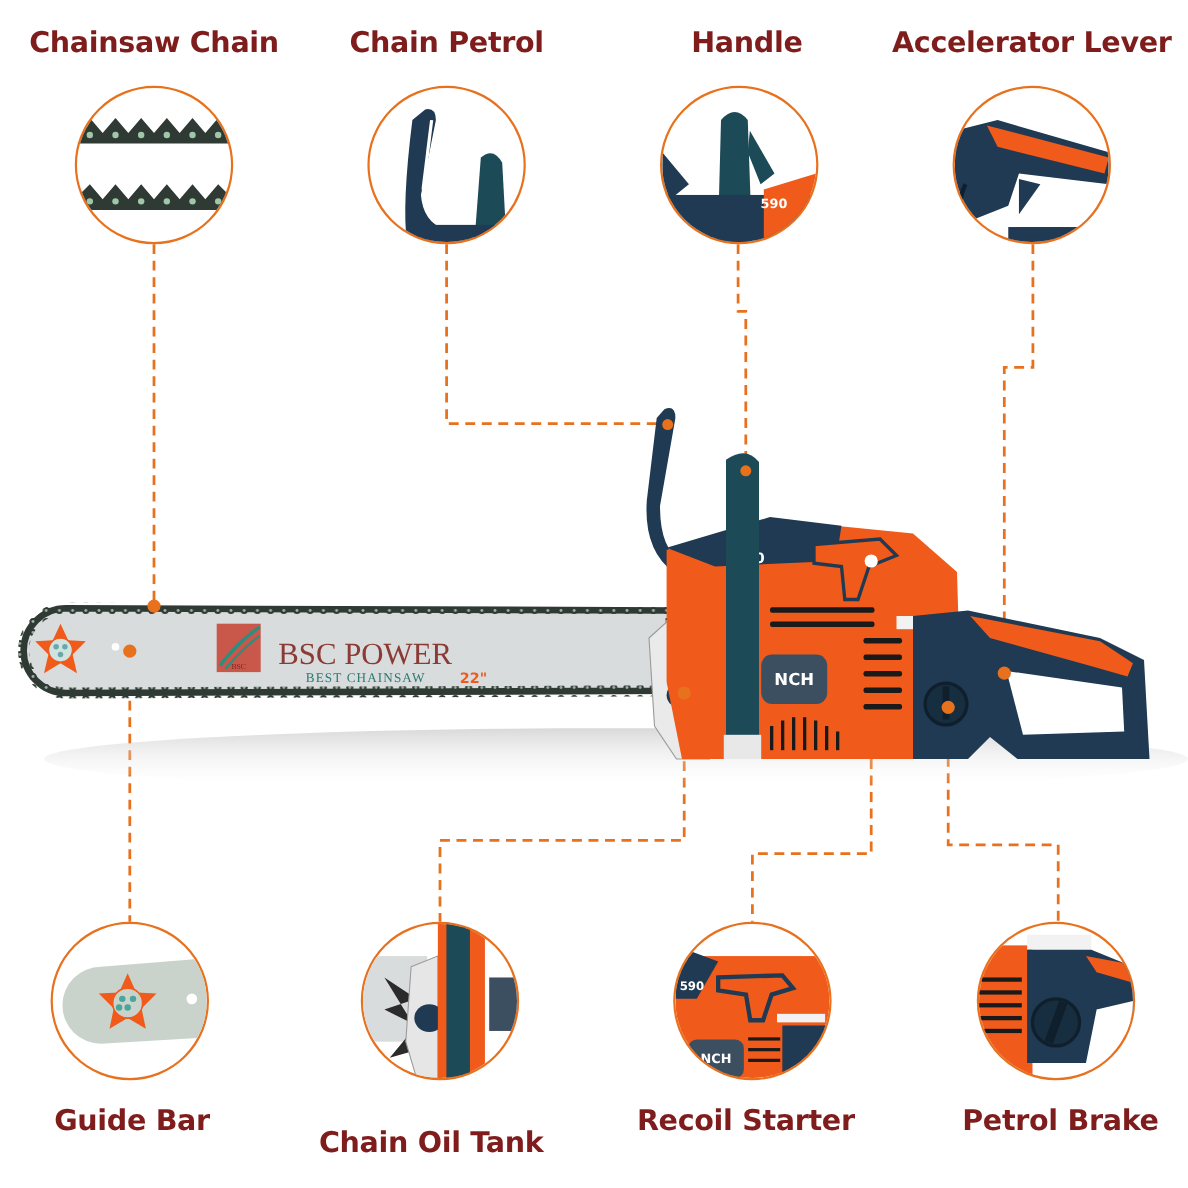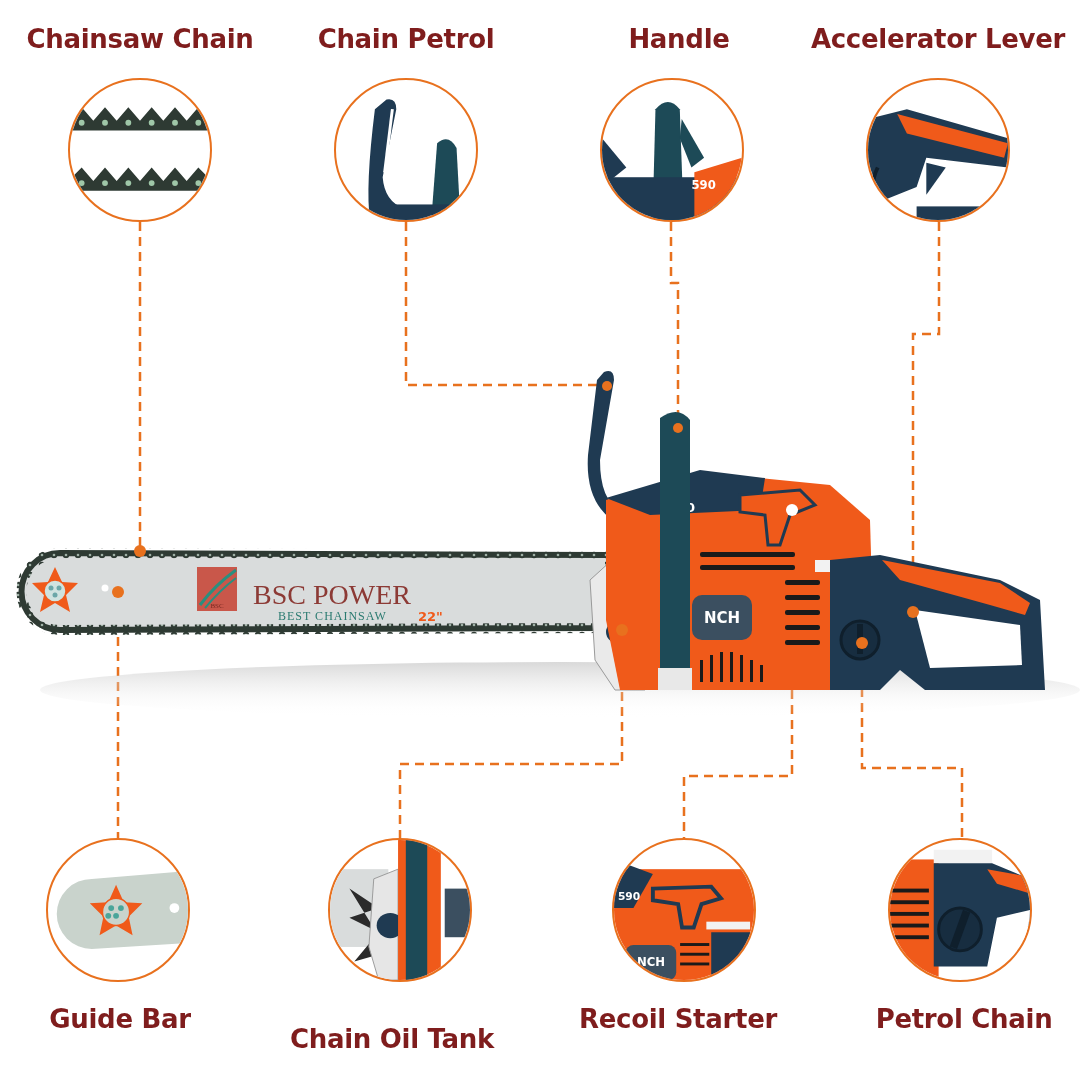--- a/index.html
+++ b/index.html
@@ -246,13 +246,13 @@
     <path d="M100 30 L144 38 L144 55 L110 45 Z" fill="#f05a1a"></path>
     <path d="M110 80 L144 72 L144 110 Z" fill="#ffffff"></path>
     <circle cx="72" cy="92" r="22" fill="#172d40" stroke="#0f1f2c" stroke-width="3"></circle>
     <rect x="68" y="72" width="8" height="40" fill="#0f1f2c" transform="rotate(20 72 92)"></rect>
   </svg>
 </div>
 
 <div class="label" style="left:120px; top:1004px;">Guide Bar</div>
 <div class="label" style="left:392px; top:1024px;">Chain Oil Tank</div>
 <div class="label" style="left:678px; top:1004px;">Recoil Starter</div>
-<div class="label" style="left:964px; top:1004px;">Petrol Chain</div>
+<div class="label" style="left:964px; top:1004px;">Petrol Brake</div>
 
 </body></html>

